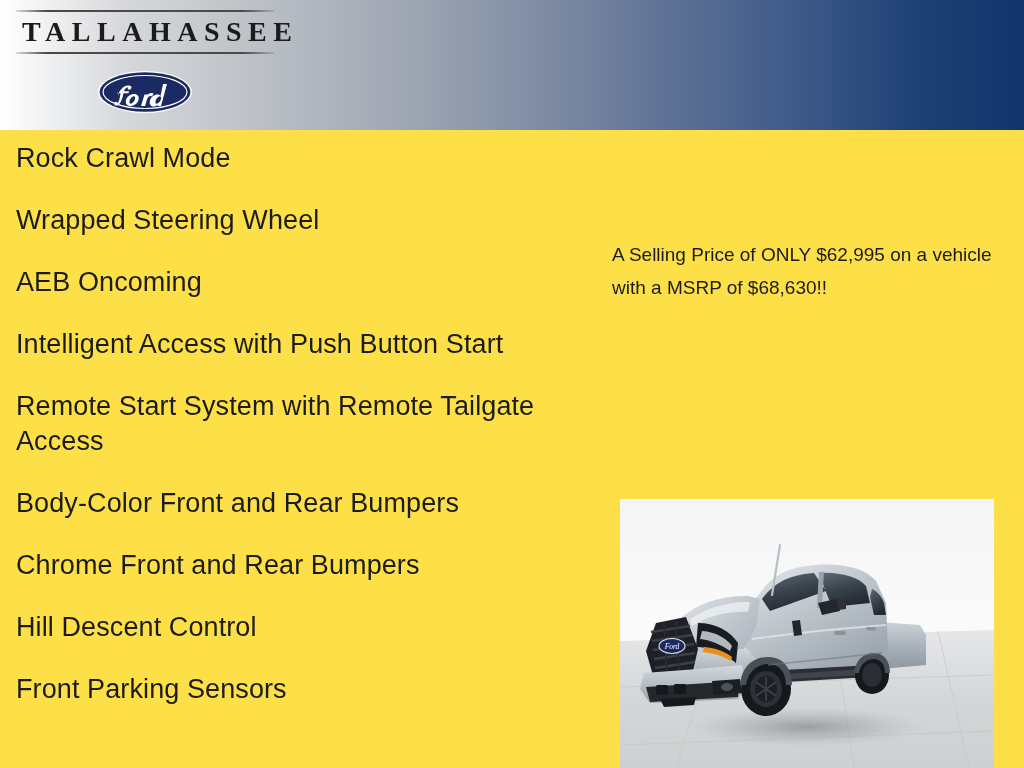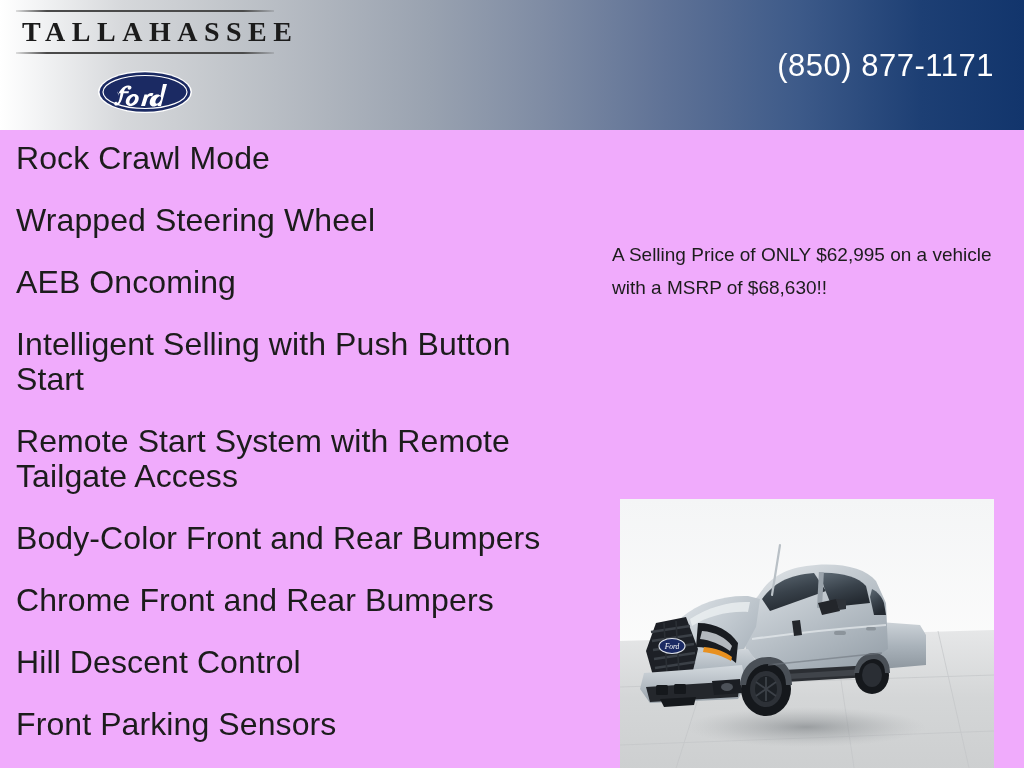--- a/index.html
+++ b/index.html
@@ -13,21 +13,21 @@
     overflow: hidden;
     background: #d9dada;
     font-family: "Liberation Sans", sans-serif;
     -webkit-font-smoothing: antialiased;
   }
 
   .slide {
     position: relative;
     width: 1024px;
     height: 768px;
-    background: #f0abfc;
+    background: #fde047;
   }
 
   
   .header {
     position: absolute;
     left: 0;
     top: 0;
     width: 1024px;
     height: 130px;
     background: linear-gradient(
@@ -89,21 +89,21 @@
   }
 
   
   .features {
     position: absolute;
     left: 16px;
     top: 141px;
     width: 562px;
   }
   .feature-item {
-    font-size: 32px;
+    font-size: 27px;
     line-height: 35px;
     color: #1c1c1c;
     margin-bottom: 27px;
     letter-spacing: 0.1px;
   }
   .feature-item:last-child { margin-bottom: 12px; }
 
   
   .price-callout {
     position: absolute;
@@ -153,28 +153,27 @@
           <path d="M-22 -2 c7 0 11 5 9 12 c-2 7-9 12-16 12 c-7 0-11-5-9-12 c2-7 9-12 16-12 z
                    M-24 3 c-3 1-6 5-7 9 c-1 4 1 6 4 5 c3-1 6-5 7-9 c1-4-1-6-4-5 z"></path>
           <path d="M2 -1 l-3 0 l-7 23 l8 0 l4-13 c1-4 4-7 7-7 c1 0 2 0 3 1 l3-6 c-1-1-3-1-5-1
                    c-3 0-6 2-8 5 l1-2 z"></path>
           <path d="M36 -22 l8 0 l-12 44 l-7 0 l1-3 c-3 3-6 4-9 4 c-6 0-9-5-7-12 c2-7 8-12 15-12
                    c3 0 5 1 6 3 z M28 3 c-3 1-6 5-7 9 c-1 4 1 6 4 5 c3-1 6-5 7-9 c1-4-1-6-4-5 z"></path>
         </g>
       </svg>
     </div>
 
-    <div class="phone">(850) 877-1171</div>
   </div>
 
   <div class="features">
     <div class="feature-item">Rock Crawl Mode</div>
     <div class="feature-item">Wrapped Steering Wheel</div>
     <div class="feature-item">AEB Oncoming</div>
-    <div class="feature-item">Intelligent Selling with Push Button Start</div>
+    <div class="feature-item">Intelligent Access with Push Button Start</div>
     <div class="feature-item">Remote Start System with Remote Tailgate Access</div>
     <div class="feature-item">Body-Color Front and Rear Bumpers</div>
     <div class="feature-item">Chrome Front and Rear Bumpers</div>
     <div class="feature-item">Hill Descent Control</div>
     <div class="feature-item">Front Parking Sensors</div>
   </div>
 
   <div class="price-callout">A Selling Price of ONLY $62,995 on a vehicle with a MSRP of $68,630!!</div>
 
   <div class="vehicle-photo">

